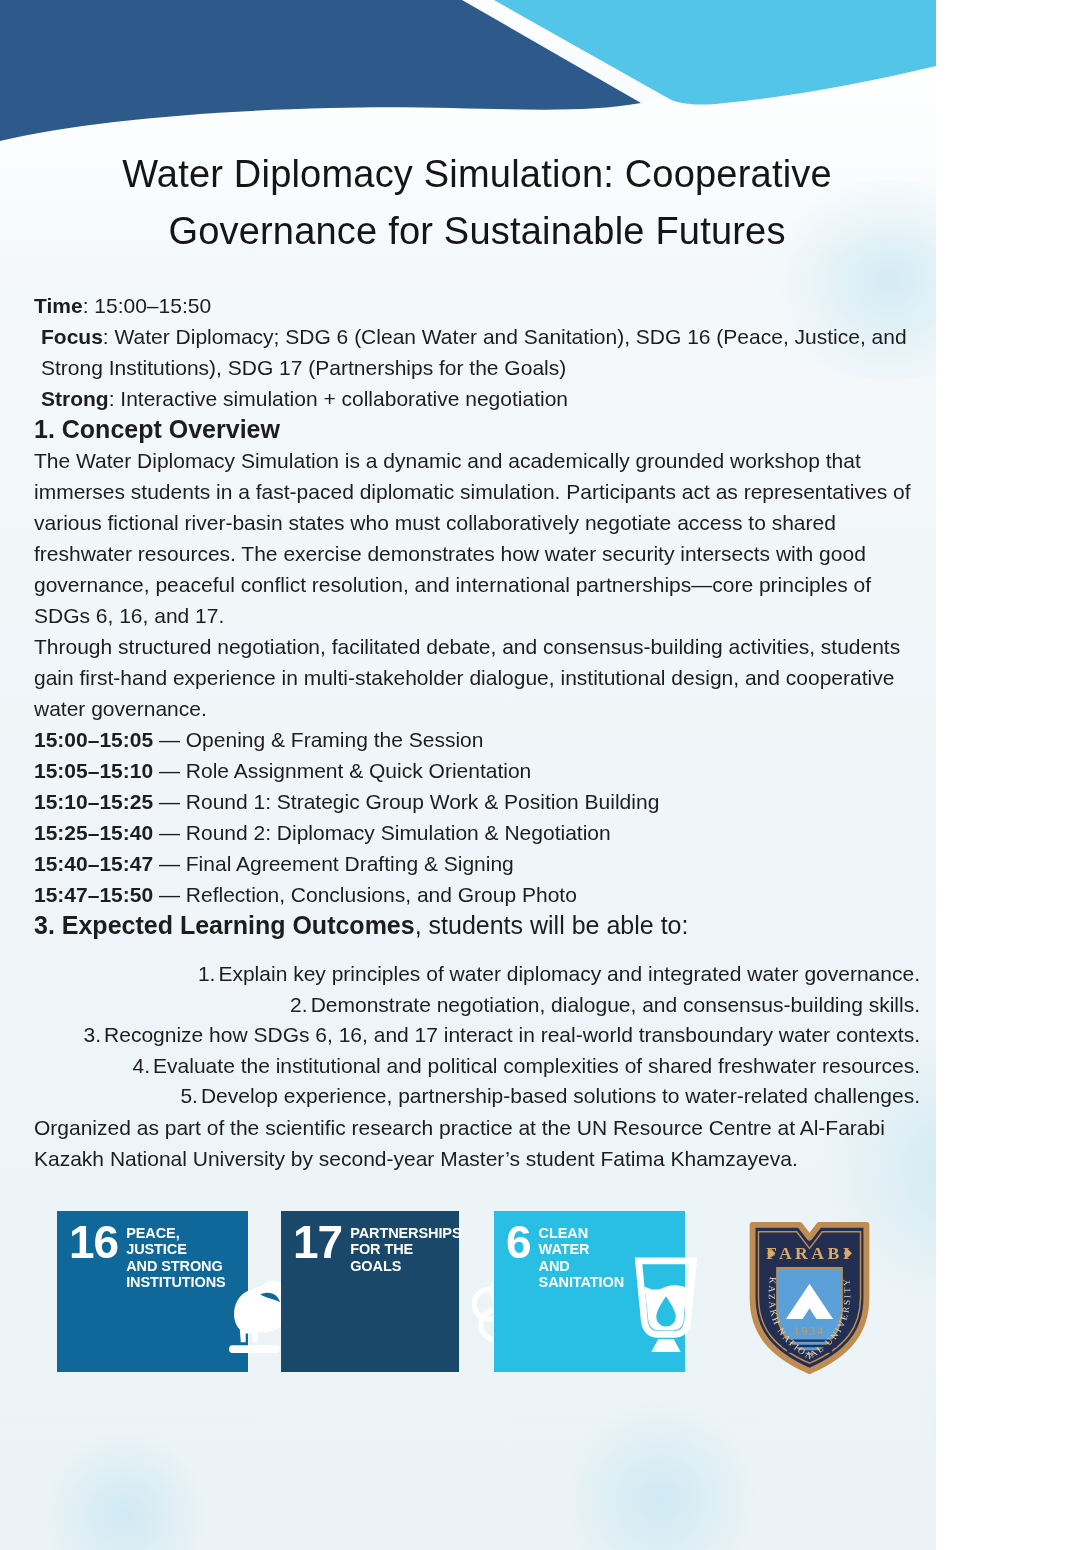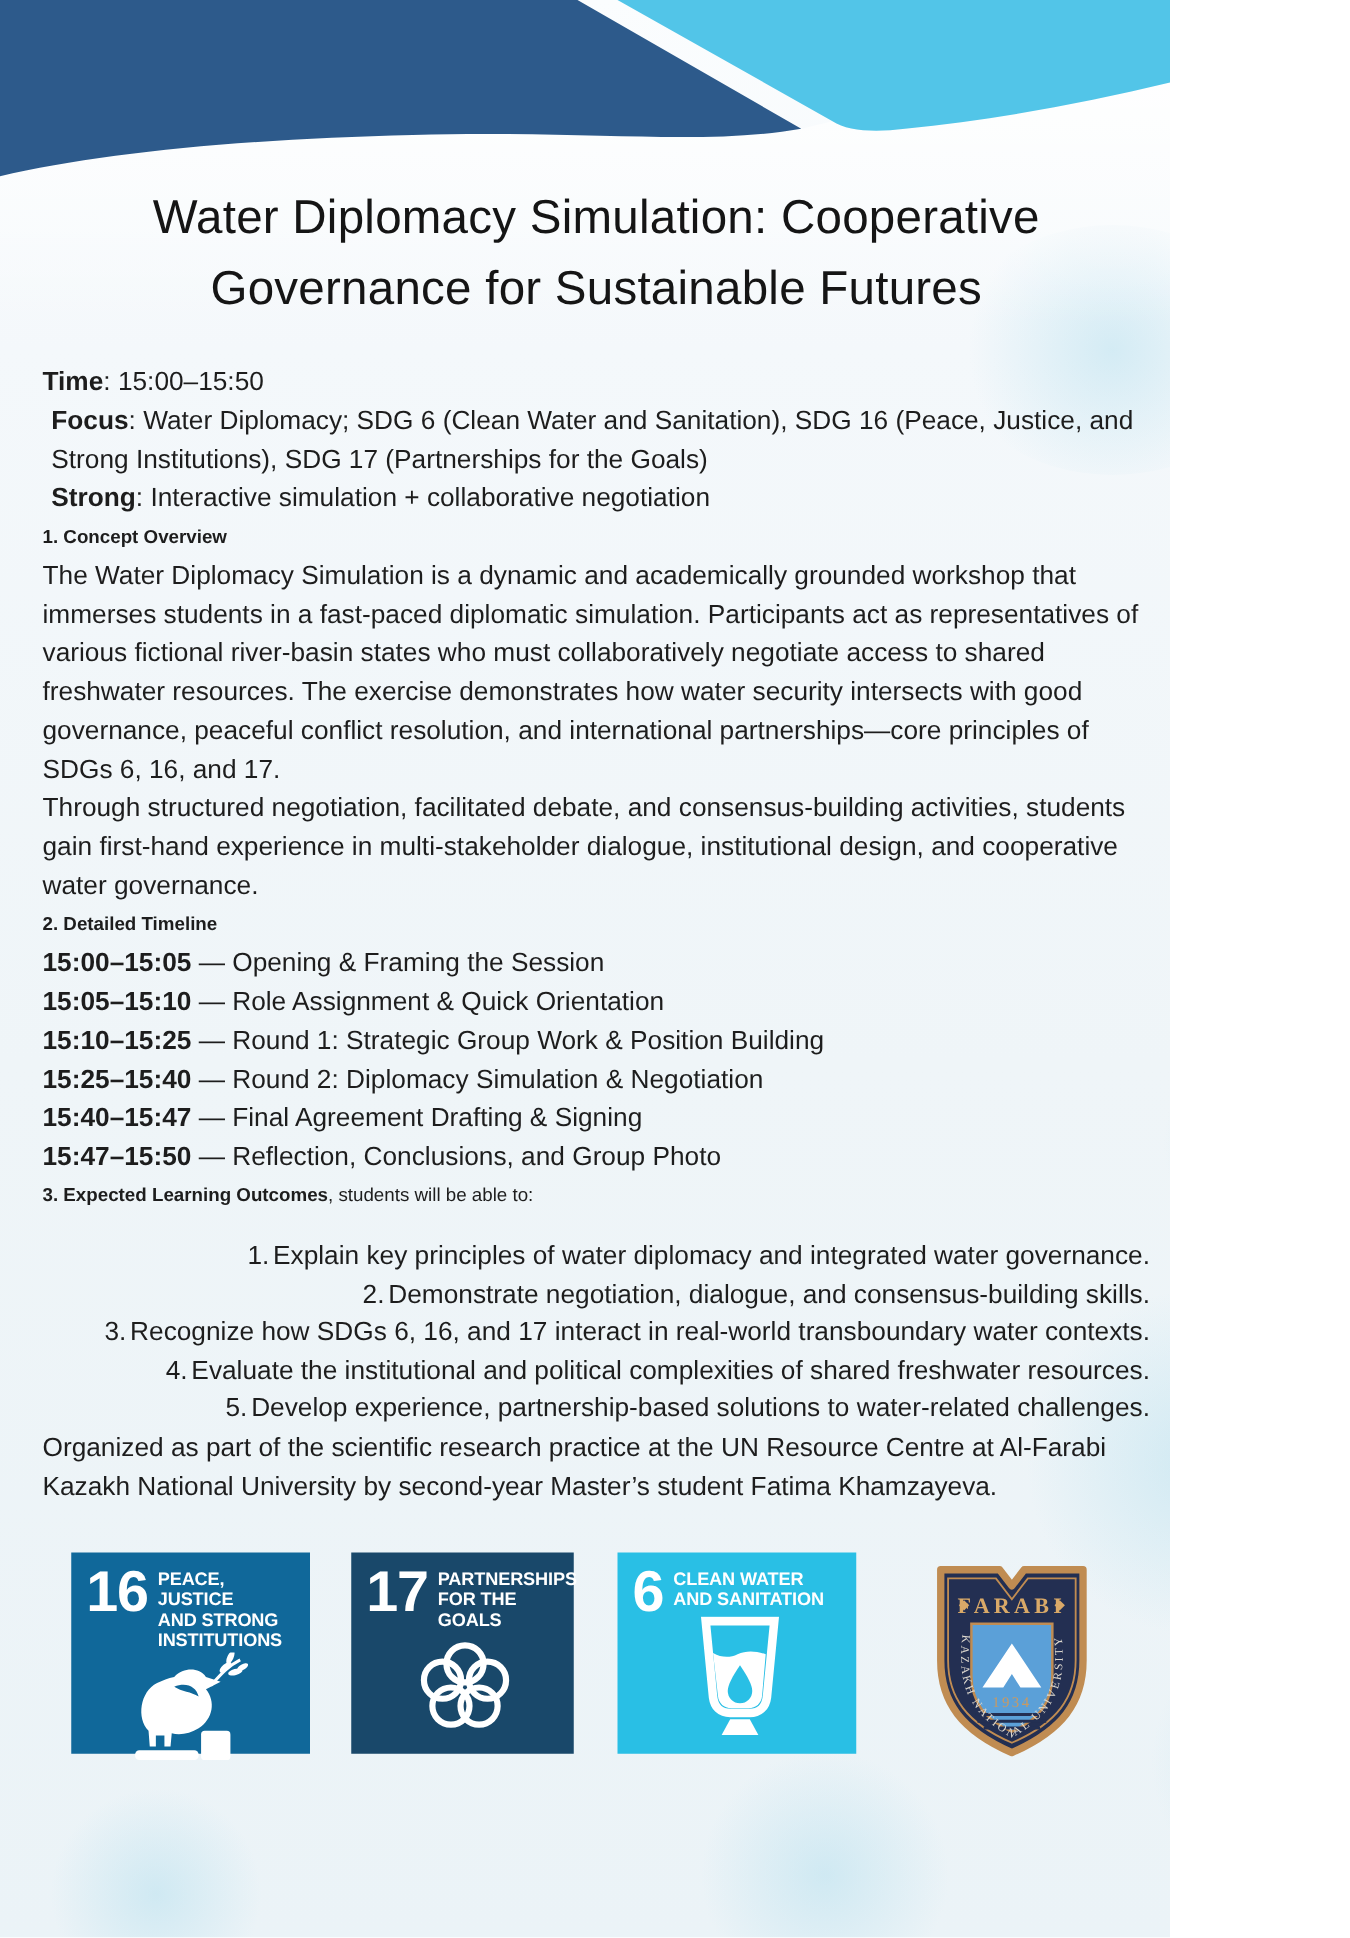--- a/index.html
+++ b/index.html
@@ -11,29 +11,29 @@
   .blob { position:absolute; border-radius:50%;
     background:radial-gradient(circle, rgba(180,223,238,.50) 0%, rgba(180,223,238,0) 70%); }
   .header-wave { position:absolute; top:0; left:0; width:1080px; height:260px; pointer-events:none; }
   .content { position:relative; padding:0 16px 0 34px; font-size:21px; line-height:31px; }
   .title { margin:0; padding-top:146px; text-align:center; font-weight:500;
     font-size:38px; line-height:57px; color:#151515; letter-spacing:.2px; }
   .meta { margin-top:30px; }
   .content p { margin:0; }
   .indent { padding-left:7px; }
   b { font-weight:700; }
-  .section-heading { font-weight:700; margin-top:31px; font-size:15px; }
+  .section-heading { font-weight:700; margin-top:31px; font-size:25px; }
   .outcome-heading { margin-top:48px; }
   .outcomes-list { counter-reset:o; list-style:none; margin:18px 0 0 0; padding:0 0 0 14px; }
   .outcomes-list li { counter-increment:o; line-height:30.5px;text-align:right; }
   .outcomes-list li::before { content:counter(o) "."; margin-right:3px; }
   .closing { margin-top:32px; }
   .logos { margin-top:37px; margin-left:23px; display:flex; align-items:flex-start; }
   .tile { box-sizing:border-box; width:191px; height:161px; color:#fff;
-    display:flex; flex-direction:column; padding:11px 8px 9px 12px; }
+    display:flex; flex-direction:row; padding:11px 8px 9px 12px; }
   .tile-16 { background:#10689a; }
   .tile-17 { background:#19486a; margin-left:33px; width:178px; }
   .tile-6  { background:#29bfe5; margin-left:35px; }
   .tile-head { display:flex; }
   .tile-num { font-size:46px; font-weight:700; line-height:40px; letter-spacing:-1px; }
   .tile-label { margin-left:8px; margin-top:3px; font-weight:700;
     font-size:14.5px; line-height:16.5px; letter-spacing:-.1px; }
   .tile-icon { margin:auto auto 0; }
   .emblem { margin-left:46px; }
   .drop6 { fill:#29bfe5; }
@@ -75,21 +75,20 @@
       <p class="indent"><b>Strong</b><span>: Interactive simulation + collaborative negotiation</span></p>
     </section>
 
     <section>
       <p class="section-heading">1. Concept Overview</p>
       <p>The Water Diplomacy Simulation is a dynamic and academically grounded workshop that immerses students in a fast-paced diplomatic simulation. Participants act as representatives of various fictional river-basin states who must collaboratively negotiate access to shared freshwater resources. The exercise demonstrates how water security intersects with good governance, peaceful conflict resolution, and international partnerships—core principles of SDGs 6, 16, and 17.</p>
       <p>Through structured negotiation, facilitated debate, and consensus-building activities, students gain first-hand experience in multi-stakeholder dialogue, institutional design, and cooperative water governance.</p>
     </section>
 
     <section>
-      <p class="section-heading">2. Detailed Timeline</p>
       <p><b>15:00–15:05</b><span> — </span><span>Opening &amp; Framing the Session</span></p>
       <p><b>15:05–15:10</b><span> — </span><span>Role Assignment &amp; Quick Orientation</span></p>
       <p><b>15:10–15:25</b><span> — </span><span>Round 1: Strategic Group Work &amp; Position Building</span></p>
       <p><b>15:25–15:40</b><span> — </span><span>Round 2: Diplomacy Simulation &amp; Negotiation</span></p>
       <p><b>15:40–15:47</b><span> — </span><span>Final Agreement Drafting &amp; Signing</span></p>
       <p><b>15:47–15:50</b><span> — </span><span>Reflection, Conclusions, and Group Photo</span></p>
     </section>
 
     <section>
       <p class="section-heading outcome-heading"><b>3. Expected Learning Outcomes</b><span style="font-weight:400">, students will be able to:</span></p>

